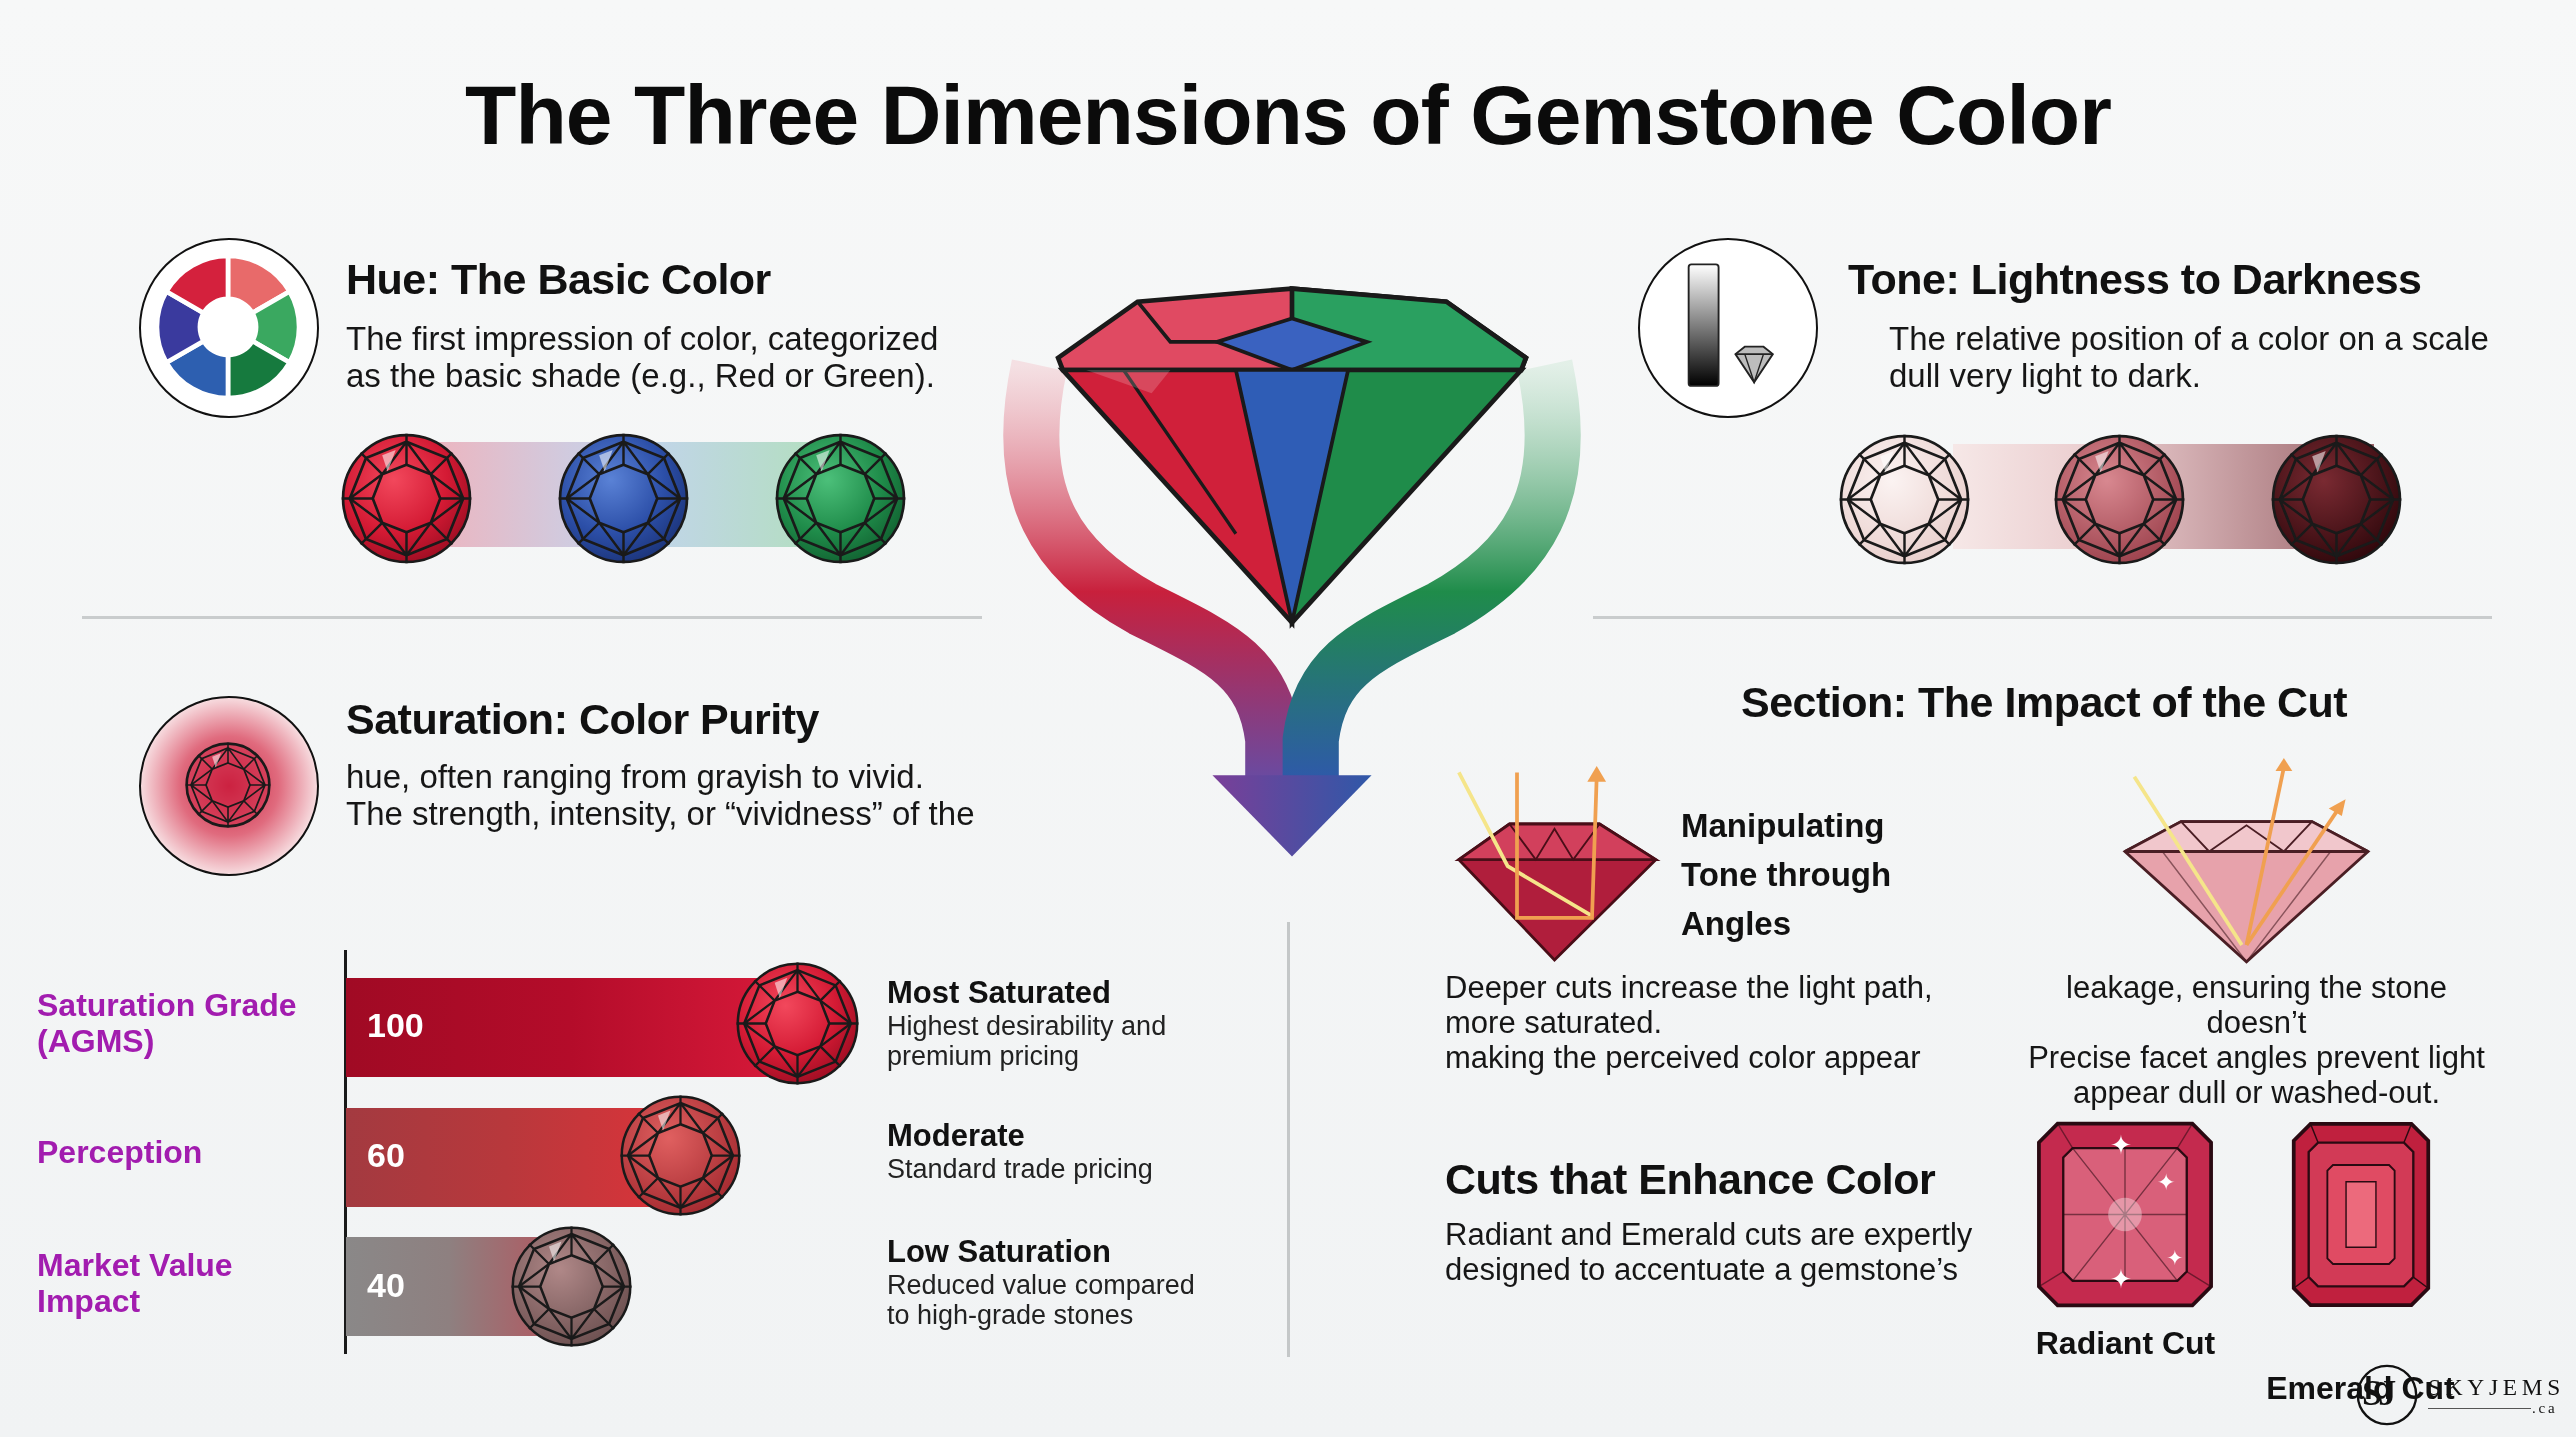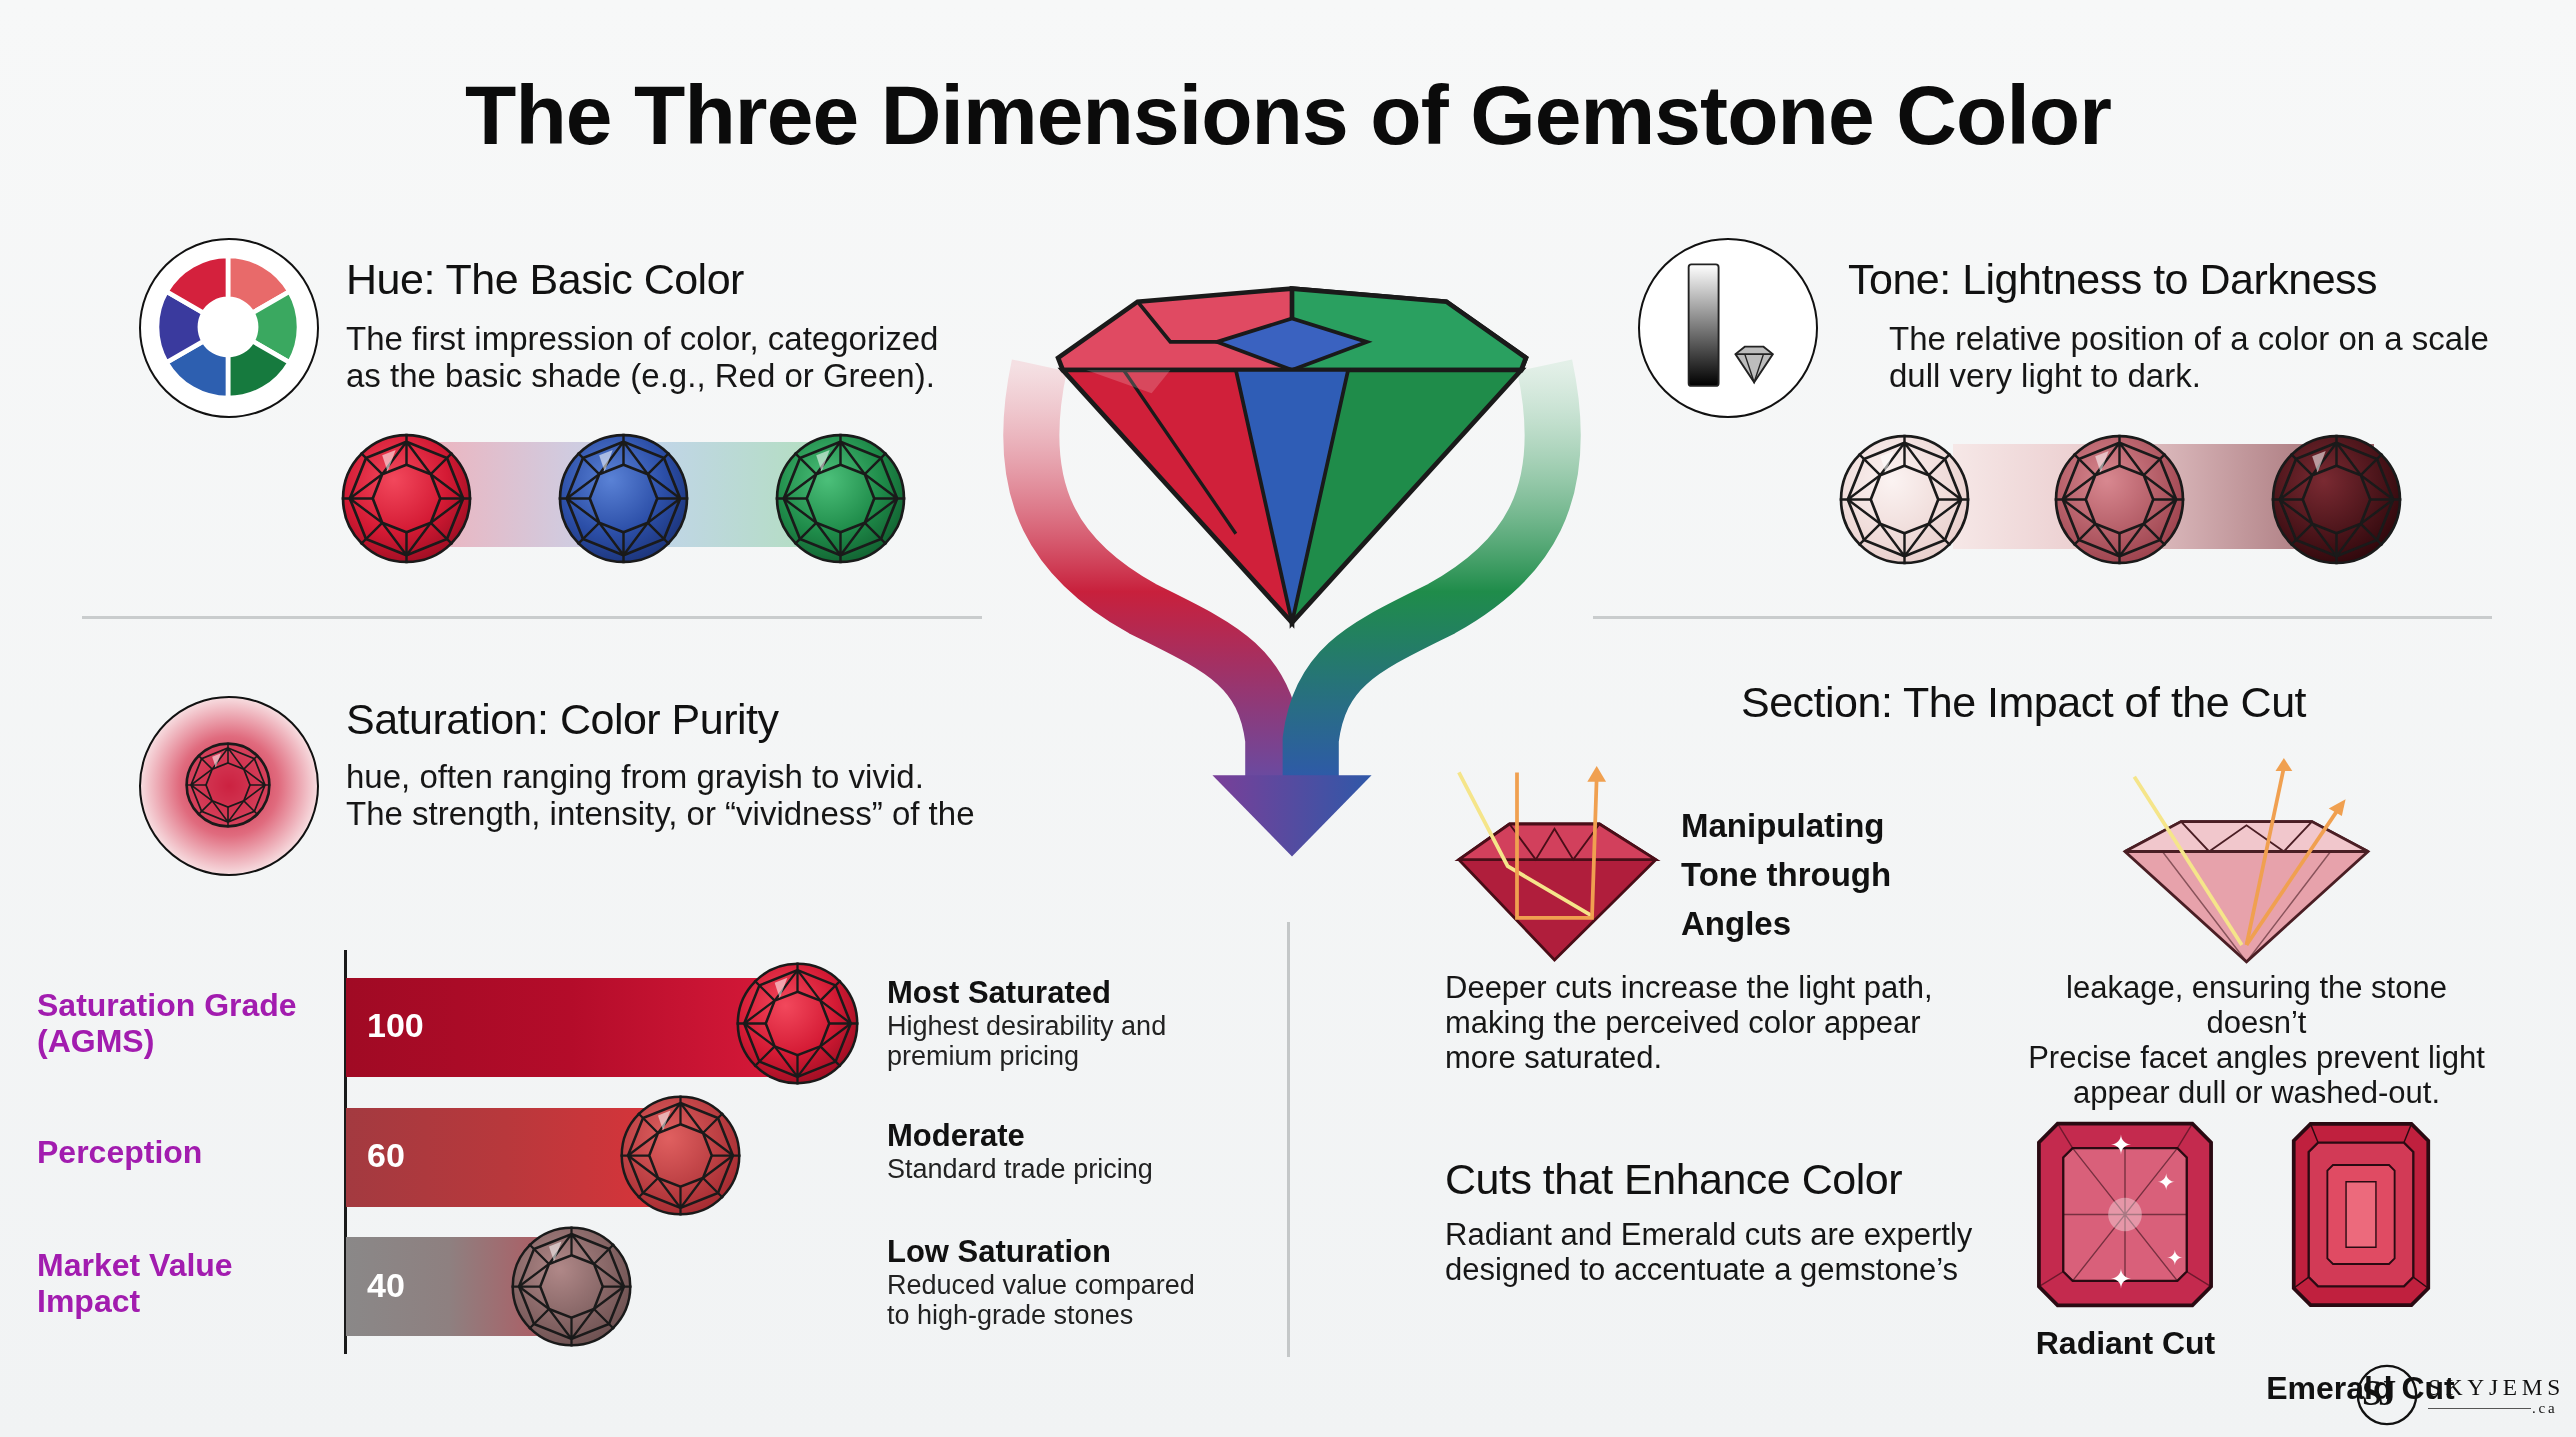--- a/index.html
+++ b/index.html
@@ -7,21 +7,21 @@
     width: 2576px; height: 1438px; overflow: hidden; position: relative;
     background: linear-gradient(180deg, #f7f8f8 0%, #f1f3f4 100%);
     font-family: "Liberation Sans", "DejaVu Sans", sans-serif;
     color: #111;
   }
   .abs { position: absolute; }
   .title {
     left: 0; width: 2576px; top: 67px; text-align: center;
     font-size: 84px; font-weight: 700; letter-spacing: -0.9px; color: #0b0b0b;
   }
-  .h2 { font-size: 43px; font-weight: 400; letter-spacing: -0.5px; color: #111; white-space: nowrap; }
+  .h2 { font-size: 43px; font-weight: 700; letter-spacing: -0.5px; color: #111; white-space: nowrap; }
   .h3 { font-size: 33px; font-weight: 700; line-height: 49px; color: #111; }
   .body { font-size: 33px; line-height: 37px; color: #161616; }
   .icon-circle {
     border: 2.8px solid #111; border-radius: 50%; background: #fff;
     box-sizing: border-box;
   }
   .divider { height: 2.8px; background: #c9cccd; }
   .vline { width: 2.8px; background: #c4c7c8; }
   .bar-label { font-size: 32px; font-weight: 700; line-height: 36px; text-align: left; color: #a21caf; }
   .bar { height: 99px; }
@@ -254,22 +254,22 @@
   <polyline points="80,25 80,180 160,180 165,30" stroke="#f0a050" stroke-width="4" fill="none"></polyline>
   <polygon points="155,35 165,18 175,35" fill="#f0a050"></polygon>
 </svg>
 <div class="abs h3" style="left:1681px;top:801px;">
   <div>Manipulating</div>
   <div>Tone through</div>
   <div>Angles</div>
 </div>
 <div class="abs body" style="left:1445px;top:970px;font-size:31px;line-height:35px;">
   <div>Deeper cuts increase the light path,</div>
+  <div>more saturated.</div>
   <div>making the perceived color appear</div>
-  <div>more saturated.</div>
 </div>
 
 <svg class="abs" style="left:2106px;top:758px;" width="281" height="215" viewBox="0 0 300 230">
   <polygon points="20,100 80,68 220,68 280,100 150,218" fill="#e7a2ab" stroke="#4a1e24" stroke-width="3"></polygon>
   <polygon points="80,68 220,68 280,100 20,100" fill="#f1c7cc" stroke="#4a1e24" stroke-width="3"></polygon>
   <polyline points="80,68 110,100 150,72 190,100 220,68" stroke="#4a1e24" stroke-width="2" fill="none"></polyline>
   <polyline points="60,100 150,218 240,100" stroke="#4a1e24" stroke-width="1.5" fill="none" opacity="0.6"></polyline>
   <polyline points="30,20 145,200" stroke="#f5e58a" stroke-width="4" fill="none"></polyline>
   <polyline points="150,200 190,10" stroke="#f0a050" stroke-width="4" fill="none"></polyline>
   <polyline points="150,200 248,55" stroke="#f0a050" stroke-width="4" fill="none"></polyline>

